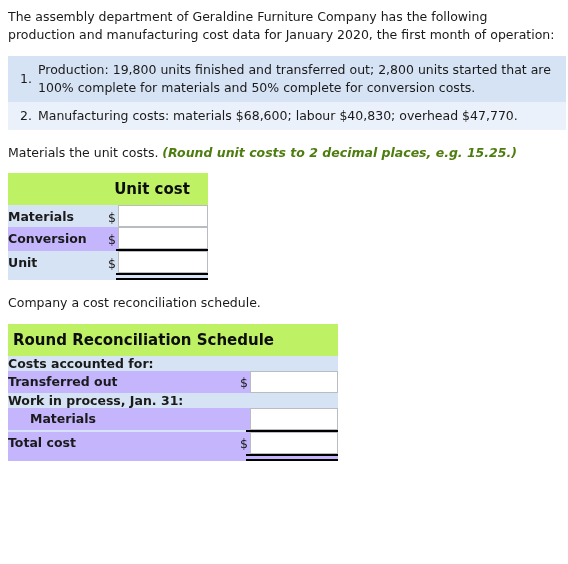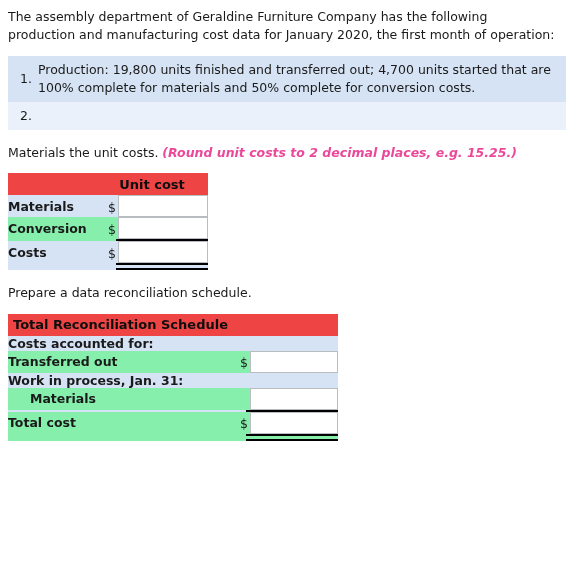--- a/index.html
+++ b/index.html
@@ -49,44 +49,44 @@
     align-self: center;
   }
   .fact-text { flex: 1 1 auto; }
 
   
   .instruction {
     margin: 0 0 12px 0;
     line-height: 1.4;
   }
   .instruction-note {
-    color: #ec4899;
+    color: #4d7c0f;
     font-weight: bold;
     font-style: italic;
   }
 
   
   .tbl {
     border-collapse: collapse;
     table-layout: fixed;
   }
   .tbl td, .tbl th {
     padding: 0;
     margin: 0;
     vertical-align: middle;
   }
   .hdr-band {
-    background: #ef4444;
+    background: #bef264;
     font-weight: bold;
     color: #0d0d0d;
-    height: 22px;
-    font-size: 13px;
+    height: 32px;
+    font-size: 15px;
   }
   .row-a { background: #d6e3f4; }
-  .row-b { background: #86efac; }
+  .row-b { background: #c4b5fd; }
 
   .lbl {
     padding: 6px 4px 6px 4px;
     white-space: nowrap;
     font-weight: bold;
   }
   .lbl.indent { padding-left: 22px; }
 
   
   .fieldcell {
@@ -146,24 +146,25 @@
 </head>
 <body>
 
 <div class="page">
 
   <p class="intro">The assembly department of Geraldine Furniture Company has the following production and manufacturing cost data for January 2020, the first month of operation:</p>
 
   <div class="facts">
     <div class="fact-row shade-a">
       <span class="fact-num">1.</span>
-      <span class="fact-text">Production: 19,800 units finished and transferred out; 4,700 units started that are 100% complete for materials and 50% complete for conversion costs.</span>
+      <span class="fact-text">Production: 19,800 units finished and transferred out; 2,800 units started that are 100% complete for materials and 50% complete for conversion costs.</span>
     </div>
     <div class="fact-row shade-b">
       <span class="fact-num">2.</span>
+      <span class="fact-text">Manufacturing costs: materials $68,600; labour $40,830; overhead $47,770.</span>
     </div>
   </div>
 
   <p class="instruction">
     <span>Materials the unit costs.</span>
     <span class="instruction-note">(Round unit costs to 2 decimal places, e.g. 15.25.)</span>
   </p>
 
   <table class="tbl" id="unit-cost-table">
     <colgroup>
@@ -197,48 +198,48 @@
       </tr>
 
       <tr class="row-b">
         <td></td>
         <td class="rule-cell">
           <div class="rule-bar rule-single"></div>
         </td>
       </tr>
 
       <tr class="row-a">
-        <td class="lbl">Costs</td>
+        <td class="lbl">Unit</td>
         <td class="fieldcell">
           <div class="fieldwrap">
             <span class="dollar">$</span>
             <input class="box" type="text" value="" style="">
           </div>
         </td>
       </tr>
 
       <tr class="row-a">
         <td></td>
         <td class="rule-cell">
           <div class="rule-bar rule-double-inner"></div>
         </td>
       </tr>
     </tbody>
   </table>
 
-  <p class="instruction">Prepare a data reconciliation schedule.</p>
+  <p class="instruction">Company a cost reconciliation schedule.</p>
 
   <table class="tbl" id="recon-table">
     <colgroup>
         <col style="width:218px">
         <col style="width:112px">
       </colgroup>
     <tbody>
       <tr>
-        <td class="hdr-band" colspan="2">Total Reconciliation Schedule</td>
+        <td class="hdr-band" colspan="2">Round Reconciliation Schedule</td>
       </tr>
 
       <tr class="row-a">
         <td class="lbl" colspan="2">Costs accounted for:</td>
       </tr>
 
       <tr class="row-b">
         <td class="lbl">Transferred out</td>
         <td class="fieldcell">
           <div class="fieldwrap">

